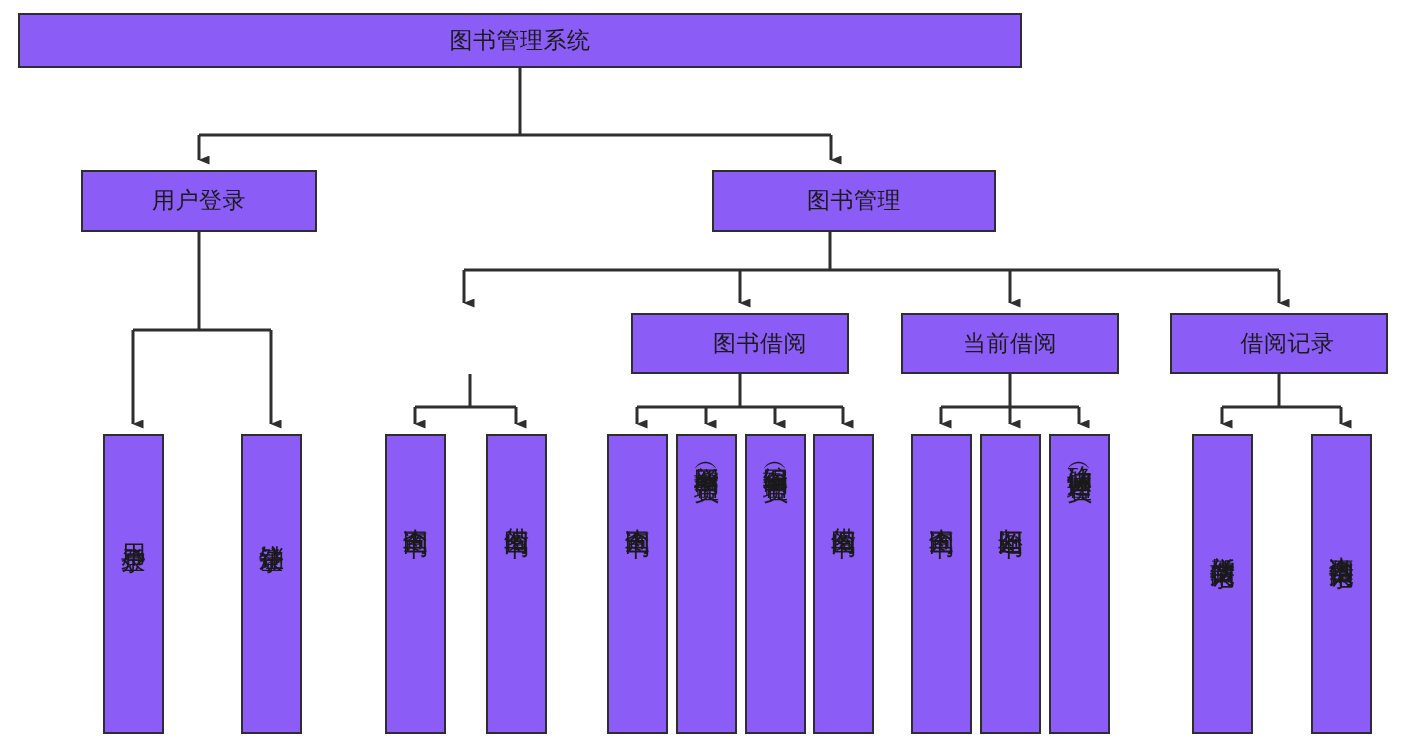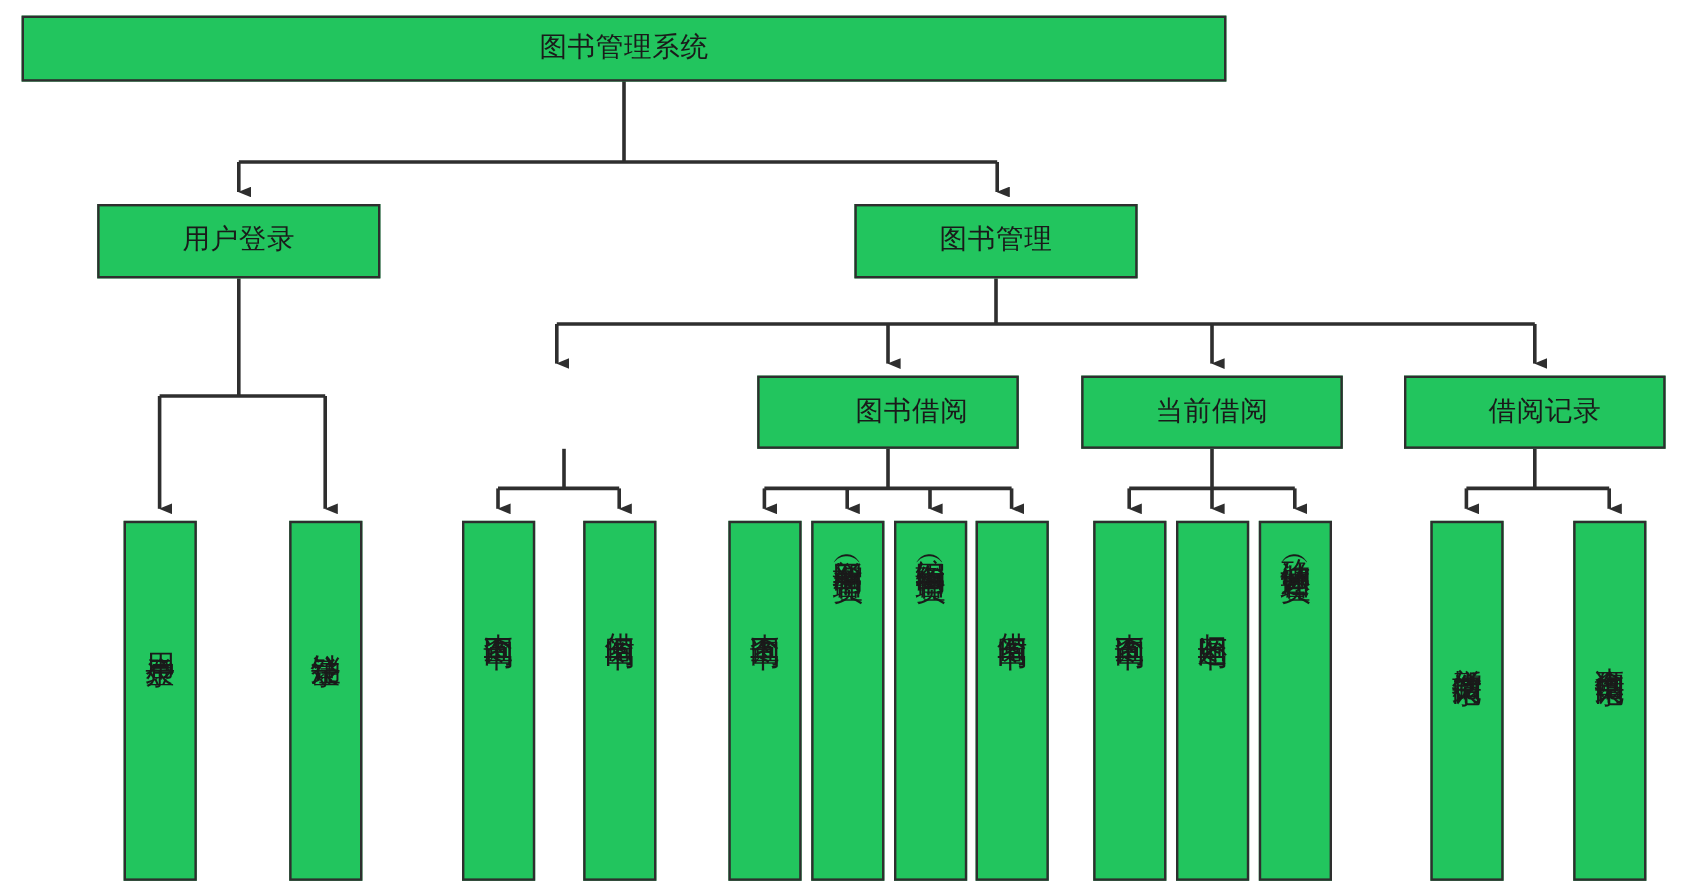--- a/index.html
+++ b/index.html
@@ -24,21 +24,21 @@
     left: 0;
     top: 0;
     width: 1405px;
     height: 747px;
     pointer-events: none;
   }
   .node {
     position: absolute;
     box-sizing: border-box;
     border: 2.5px solid #2e2e2e;
-    background: #22c55e;
+    background: #8b5cf6;
     display: flex;
     align-items: center;
     justify-content: center;
     color: #1a1a1a;
   }
   .node .lbl {
     display: block;
     text-align: center;
     line-height: 1.02;
     letter-spacing: 0.5px;
@@ -129,21 +129,21 @@
     </g>
   </svg>
 
   <div class="node horiz" style="left:18px; top:13px; width:1004px; height:55px;">
     <span class="lbl">图书管理系统</span>
   </div>
 
   <div class="node horiz" style="left:81px; top:170px; width:236px; height:62px;">
     <span class="lbl">用户登录</span>
   </div>
-  <div class="node horiz" style="left:712px; top:170px; width:236px; height:62px;">
+  <div class="node horiz" style="left:712px; top:170px; width:284px; height:62px;">
     <span class="lbl">图书管理</span>
   </div>
 
   <div class="node horiz" style="left:631px; top:313px; width:218px; height:61px;padding-left:40px;">
     <span class="lbl">图书借阅</span>
   </div>
   <div class="node horiz" style="left:901px; top:313px; width:218px; height:61px;">
     <span class="lbl">当前借阅</span>
   </div>
   <div class="node horiz" style="left:1170px; top:313px; width:218px; height:61px;padding-left:17px;">

